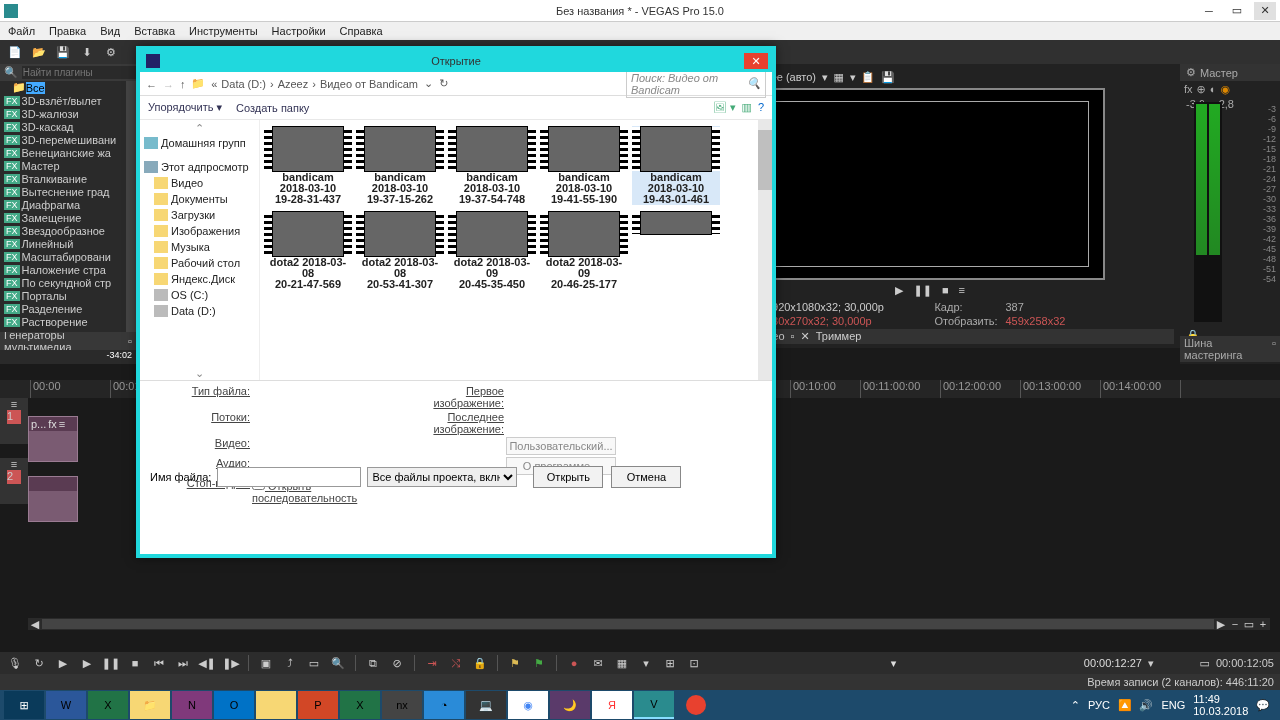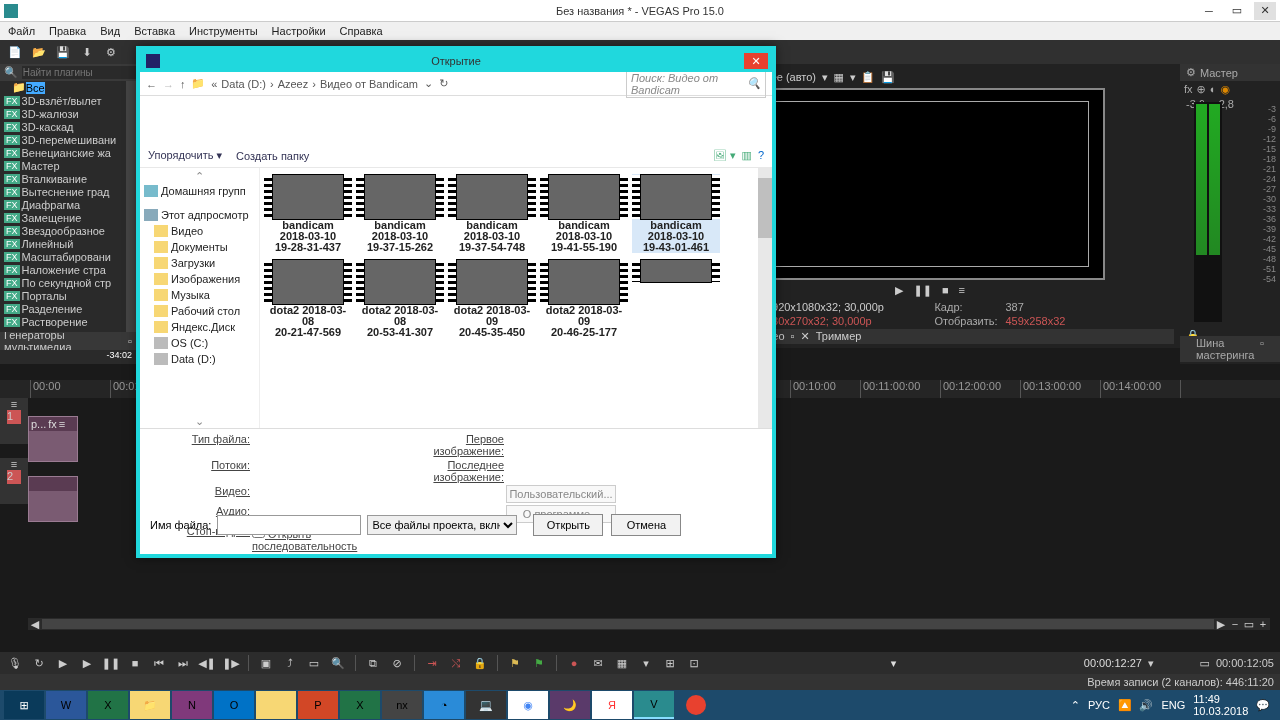--- a/index.html
+++ b/index.html
@@ -69,21 +69,21 @@
 
 
 .dialog { position:absolute; top:46px; left:136px; width:640px; height:512px; background:#fff; border:4px solid #20d8dd; box-shadow:0 0 10px rgba(0,0,0,.5);}
 .dialog .dlg-title { height:22px; background:#20d8dd; display:flex;align-items:center;justify-content:center;position:relative;}
 .dialog .dlg-title .t{ color:#333;}
 .dialog .dlg-title .icon{ position:absolute;left:6px;width:14px;height:14px;background:#226;}
 .dialog .dlg-title .close{ position:absolute;right:4px;width:24px;height:16px;background:#e8412f;color:#fff;display:flex;align-items:center;justify-content:center;}
 .dlg-nav { height:24px; display:flex;align-items:center;padding:0 6px;gap:6px;color:#555;border-bottom:1px solid #ddd;}
 .dlg-nav .crumb{ display:flex;align-items:center;gap:4px;}
 .dlg-nav .searchbox{ margin-left:auto;border:1px solid #ccc;padding:1px 4px;color:#888;font-style:italic;width:140px;display:flex;align-items:center;}
-.dlg-tools { height:24px; display:flex;align-items:center;padding:0 8px;gap:14px;color:#335;border-bottom:1px solid #e8e8e8;margin-top:48px;}
+.dlg-tools { height:24px; display:flex;align-items:center;padding:0 8px;gap:14px;color:#335;border-bottom:1px solid #e8e8e8;}
 .dlg-tools .right{margin-left:auto;display:flex;gap:6px;color:#4a7;}
 .dlg-body { display:flex; height:260px;}
 .nav-tree { width:120px; border-right:1px solid #eee; padding:2px 4px; position:relative;}
 .nav-tree .item{ display:flex;align-items:center;gap:3px;padding:1px 0;height:16px;font-size:10px;color:#222;}
 .nav-tree .item .ico{width:14px;height:12px;background:#f7d774;}
 .nav-tree .item.pc .ico{background:#8ab;}
 .nav-tree .item.drive .ico{background:#bbb;}
 .nav-tree .indent1{ padding-left:10px;}
 .file-grid { flex:1; padding:6px 4px; overflow:hidden; display:flex;flex-wrap:wrap;gap:6px 4px;align-content:flex-start;position:relative;font-weight:bold;}
 .file-item { width:88px; display:flex;flex-direction:column;align-items:center;font-size:10px;line-height:11px;text-align:center;color:#222;}
@@ -300,21 +300,21 @@
   <div class="meter-bars">
       <div></div>
       <div></div>
     </div>
   <div class="nums">-3<br>-6<br>-9<br>-12<br>-15<br>-18<br>-21<br>-24<br>-27<br>-30<br>-33<br>-36<br>-39<br>-42<br>-45<br>-48<br>-51<br>-54</div>
   <div style="position:absolute;bottom:22px;left:6px;">🔒</div>
   <div class="meter-foot">
       <span>0,0</span>
       <span>0,0</span>
     </div>
-  <div style="position:absolute;bottom:2px;left:0;right:0;background:#333;padding:1px 16px;display:flex;justify-content:space-between;">
+  <div style="position:absolute;bottom:2px;left:0;right:0;background:#333;padding:1px 4px;display:flex;justify-content:space-between;">
       <span>Шина мастеринга</span>
       <span>▫</span>
     </div>
 </div>
 
 <div class="timeline-area" style="position:absolute;top:380px;left:0;right:0;">
   <div class="ruler">
     <div class="tick" style="left:30px">00:00</div>
     <div class="tick" style="left:110px">00:01:0</div>
     <div class="tick" style="left:790px">00:10:00</div>

